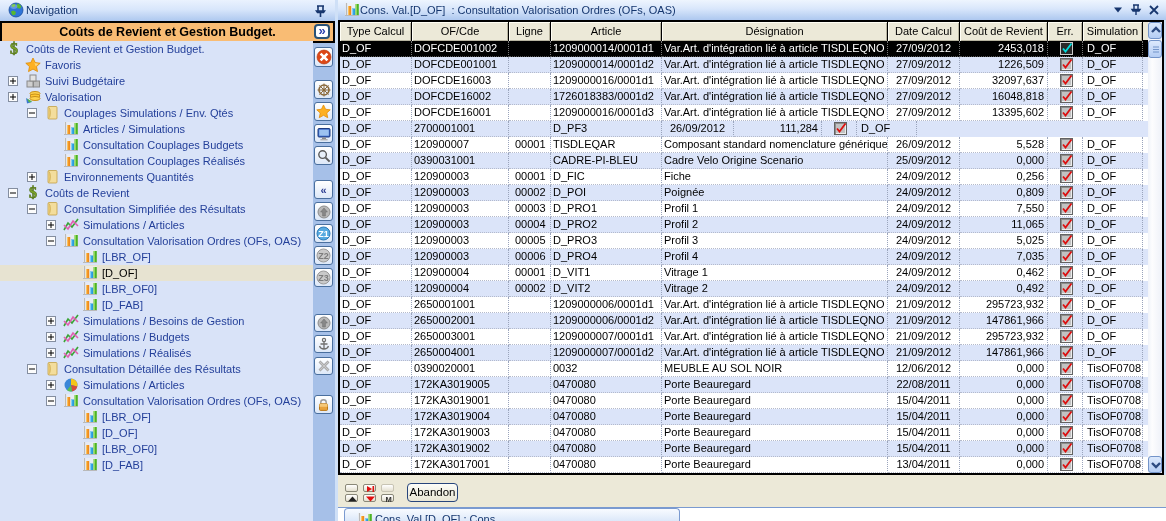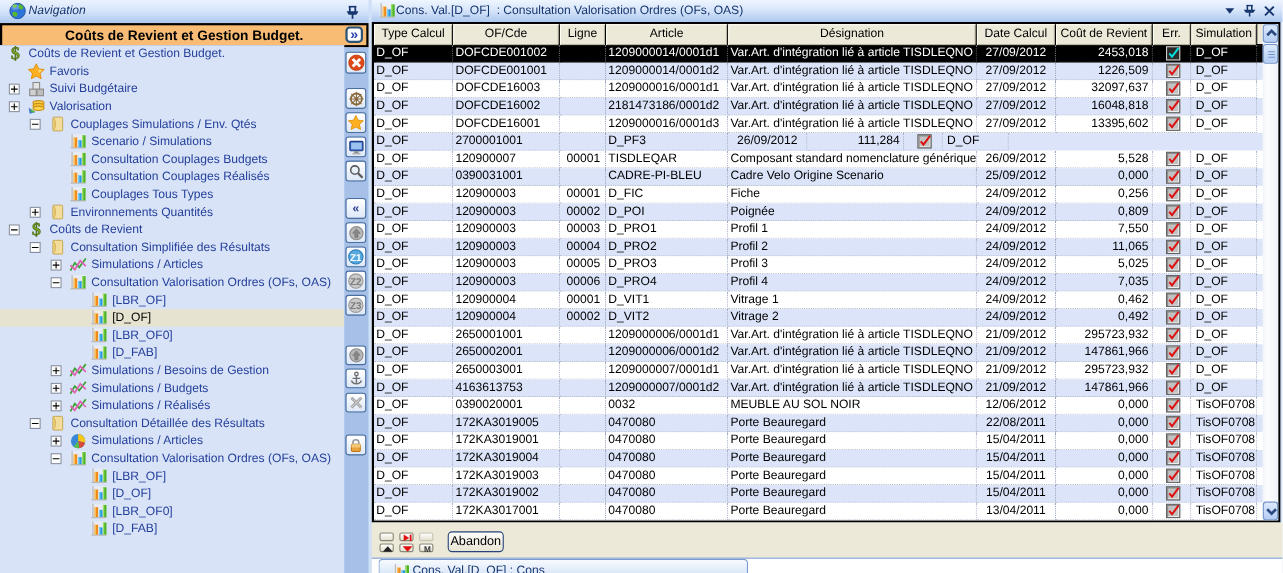--- a/index.html
+++ b/index.html
@@ -1,21 +1,21 @@
 <!DOCTYPE html>
 <html><head><meta charset="utf-8"><title>app</title>
 <style>
 *{margin:0;padding:0;box-sizing:border-box}
 html,body{width:1166px;height:521px;overflow:hidden}
 #app{position:relative;width:1166px;height:521px;font-family:"Liberation Sans",sans-serif;background:#cfe0f7;}
 
 #nav-title{position:absolute;left:0;top:0;width:335px;height:21px;
  background:linear-gradient(180deg,#eaf2fe 0%,#d8e6fb 45%,#b9d0f2 85%,#aec8f0 100%);
  color:#15366e;font-size:12px;line-height:20px;}
-#nav-title .lbl{position:absolute;left:26px;top:4px;font-size:11px;line-height:13px;font-style:italic;}
+#nav-title .lbl{position:absolute;left:26px;top:4px;font-size:11px;line-height:13px;}
 #navglobe{position:absolute;left:8px;top:2px;width:16px;height:16px;}
 .pin{position:absolute;top:4px;width:12px;height:13px;}
 #orange{position:absolute;left:0;top:21px;width:335px;height:22px;background:#f9bc74;border:2px solid #000;
  font-weight:bold;font-size:12.5px;color:#000;text-align:center;line-height:18px;}
 #chevbtn{position:absolute;right:3px;top:1px;width:16px;height:15px;background:#fff;border:2px solid #2a5276;border-radius:4px;
  color:#2b3fae;font-weight:bold;font-size:13px;line-height:10px;text-align:center;}
 #tree{position:absolute;left:0;top:41px;width:313px;height:480px;background:#d9e3f8;overflow:hidden;}
 .trow{position:relative;height:16px;}
 .trowsel{background:#e7e3d1;}
 .exp{position:absolute;top:3px;width:10px;height:10px;background:#fcfcfc;border:1px solid #848ea0;display:flex;align-items:center;justify-content:center;}
@@ -160,21 +160,21 @@
             <rect x="1" y="1" width="14" height="13" fill="#f2f2f2" opacity="0.55"></rect>
             <path d="M2.5 1 V14 M1 13.5 H15" stroke="#b9b9b9" stroke-width="1.2" fill="none"></path>
             <rect x="4" y="4" width="3.2" height="9" fill="#f08c1c"></rect>
             <rect x="4" y="4" width="1.2" height="9" fill="#fbc35e"></rect>
             <rect x="8" y="6.5" width="3.2" height="6.5" fill="#2a9ae0"></rect>
             <rect x="8" y="6.5" width="1.2" height="6.5" fill="#7fd0f5"></rect>
             <rect x="11.6" y="2" width="3.2" height="11" fill="#4cb325"></rect>
             <rect x="11.6" y="2" width="1.2" height="11" fill="#a0e06a"></rect>
           </svg>
         </span>
-        <span class="tt " style="left:83px">Scenario / Simulations</span>
+        <span class="tt " style="left:83px">Articles / Simulations</span>
       </div>
 <div class="trow">
         <span class="tic" style="left:63px">
           <svg class="ti" width="16" height="16" viewBox="0 0 16 16">
             <rect x="1" y="1" width="14" height="13" fill="#f2f2f2" opacity="0.55"></rect>
             <path d="M2.5 1 V14 M1 13.5 H15" stroke="#b9b9b9" stroke-width="1.2" fill="none"></path>
             <rect x="4" y="4" width="3.2" height="9" fill="#f08c1c"></rect>
             <rect x="4" y="4" width="1.2" height="9" fill="#fbc35e"></rect>
             <rect x="8" y="6.5" width="3.2" height="6.5" fill="#2a9ae0"></rect>
             <rect x="8" y="6.5" width="1.2" height="6.5" fill="#7fd0f5"></rect>
@@ -191,35 +191,20 @@
             <path d="M2.5 1 V14 M1 13.5 H15" stroke="#b9b9b9" stroke-width="1.2" fill="none"></path>
             <rect x="4" y="4" width="3.2" height="9" fill="#f08c1c"></rect>
             <rect x="4" y="4" width="1.2" height="9" fill="#fbc35e"></rect>
             <rect x="8" y="6.5" width="3.2" height="6.5" fill="#2a9ae0"></rect>
             <rect x="8" y="6.5" width="1.2" height="6.5" fill="#7fd0f5"></rect>
             <rect x="11.6" y="2" width="3.2" height="11" fill="#4cb325"></rect>
             <rect x="11.6" y="2" width="1.2" height="11" fill="#a0e06a"></rect>
           </svg>
         </span>
         <span class="tt " style="left:83px">Consultation Couplages Réalisés</span>
-      </div>
-<div class="trow">
-        <span class="tic" style="left:63px">
-          <svg class="ti" width="16" height="16" viewBox="0 0 16 16">
-            <rect x="1" y="1" width="14" height="13" fill="#f2f2f2" opacity="0.55"></rect>
-            <path d="M2.5 1 V14 M1 13.5 H15" stroke="#b9b9b9" stroke-width="1.2" fill="none"></path>
-            <rect x="4" y="4" width="3.2" height="9" fill="#f08c1c"></rect>
-            <rect x="4" y="4" width="1.2" height="9" fill="#fbc35e"></rect>
-            <rect x="8" y="6.5" width="3.2" height="6.5" fill="#2a9ae0"></rect>
-            <rect x="8" y="6.5" width="1.2" height="6.5" fill="#7fd0f5"></rect>
-            <rect x="11.6" y="2" width="3.2" height="11" fill="#4cb325"></rect>
-            <rect x="11.6" y="2" width="1.2" height="11" fill="#a0e06a"></rect>
-          </svg>
-        </span>
-        <span class="tt " style="left:83px">Couplages Tous Types</span>
       </div>
 <div class="trow">
         <span class="exp" style="left:27px">
           <svg width="8" height="8" viewBox="0 0 8 8">
             <path d="M1 4 H7 M4 1 V7" stroke="#000" stroke-width="1"></path>
           </svg>
         </span>
         <span class="tic" style="left:44px">
           <svg class="ti" width="16" height="16" viewBox="0 0 16 16">
             <path d="M4 2.5 Q4 1.5 5 1.5 L12 1.5 Q13 1.5 13 2.5 L13 13 Q13 14 12 14 L5 14 Q4 14 4 13 Z" fill="#f3dd9c" stroke="#c1a044" stroke-width="0.8"></path>
@@ -669,21 +654,21 @@
                 <path d="M3 6.5 L5.5 9.5 L11.5 1.5" stroke="#dd0f0f" stroke-width="1.8" fill="none"></path>
               </svg>
             </span>
           </div>
           <div class="c c8">D_OF</div>
         </div>
 <div class="r even">
           <div class="c c0">D_OF</div>
           <div class="c c1">DOFCDE16002</div>
           <div class="c c2"></div>
-          <div class="c c3">2181473186/0001d2</div>
+          <div class="c c3">1726018383/0001d2</div>
           <div class="c c4">Var.Art. d'intégration lié à article TISDLEQNO</div>
           <div class="c c5">27/09/2012</div>
           <div class="c c6">16048,818</div>
           <div class="c c7">
             <span class="cb">
               <svg width="13" height="13" viewBox="0 0 13 13">
                 <path d="M3 6.5 L5.5 9.5 L11.5 1.5" stroke="#dd0f0f" stroke-width="1.8" fill="none"></path>
               </svg>
             </span>
           </div>
@@ -938,21 +923,21 @@
             <span class="cb">
               <svg width="13" height="13" viewBox="0 0 13 13">
                 <path d="M3 6.5 L5.5 9.5 L11.5 1.5" stroke="#dd0f0f" stroke-width="1.8" fill="none"></path>
               </svg>
             </span>
           </div>
           <div class="c c8">D_OF</div>
         </div>
 <div class="r even">
           <div class="c c0">D_OF</div>
-          <div class="c c1">4163613753</div>
+          <div class="c c1">2650004001</div>
           <div class="c c2"></div>
           <div class="c c3">1209000007/0001d2</div>
           <div class="c c4">Var.Art. d'intégration lié à article TISDLEQNO</div>
           <div class="c c5">21/09/2012</div>
           <div class="c c6">147861,966</div>
           <div class="c c7">
             <span class="cb">
               <svg width="13" height="13" viewBox="0 0 13 13">
                 <path d="M3 6.5 L5.5 9.5 L11.5 1.5" stroke="#dd0f0f" stroke-width="1.8" fill="none"></path>
               </svg>

